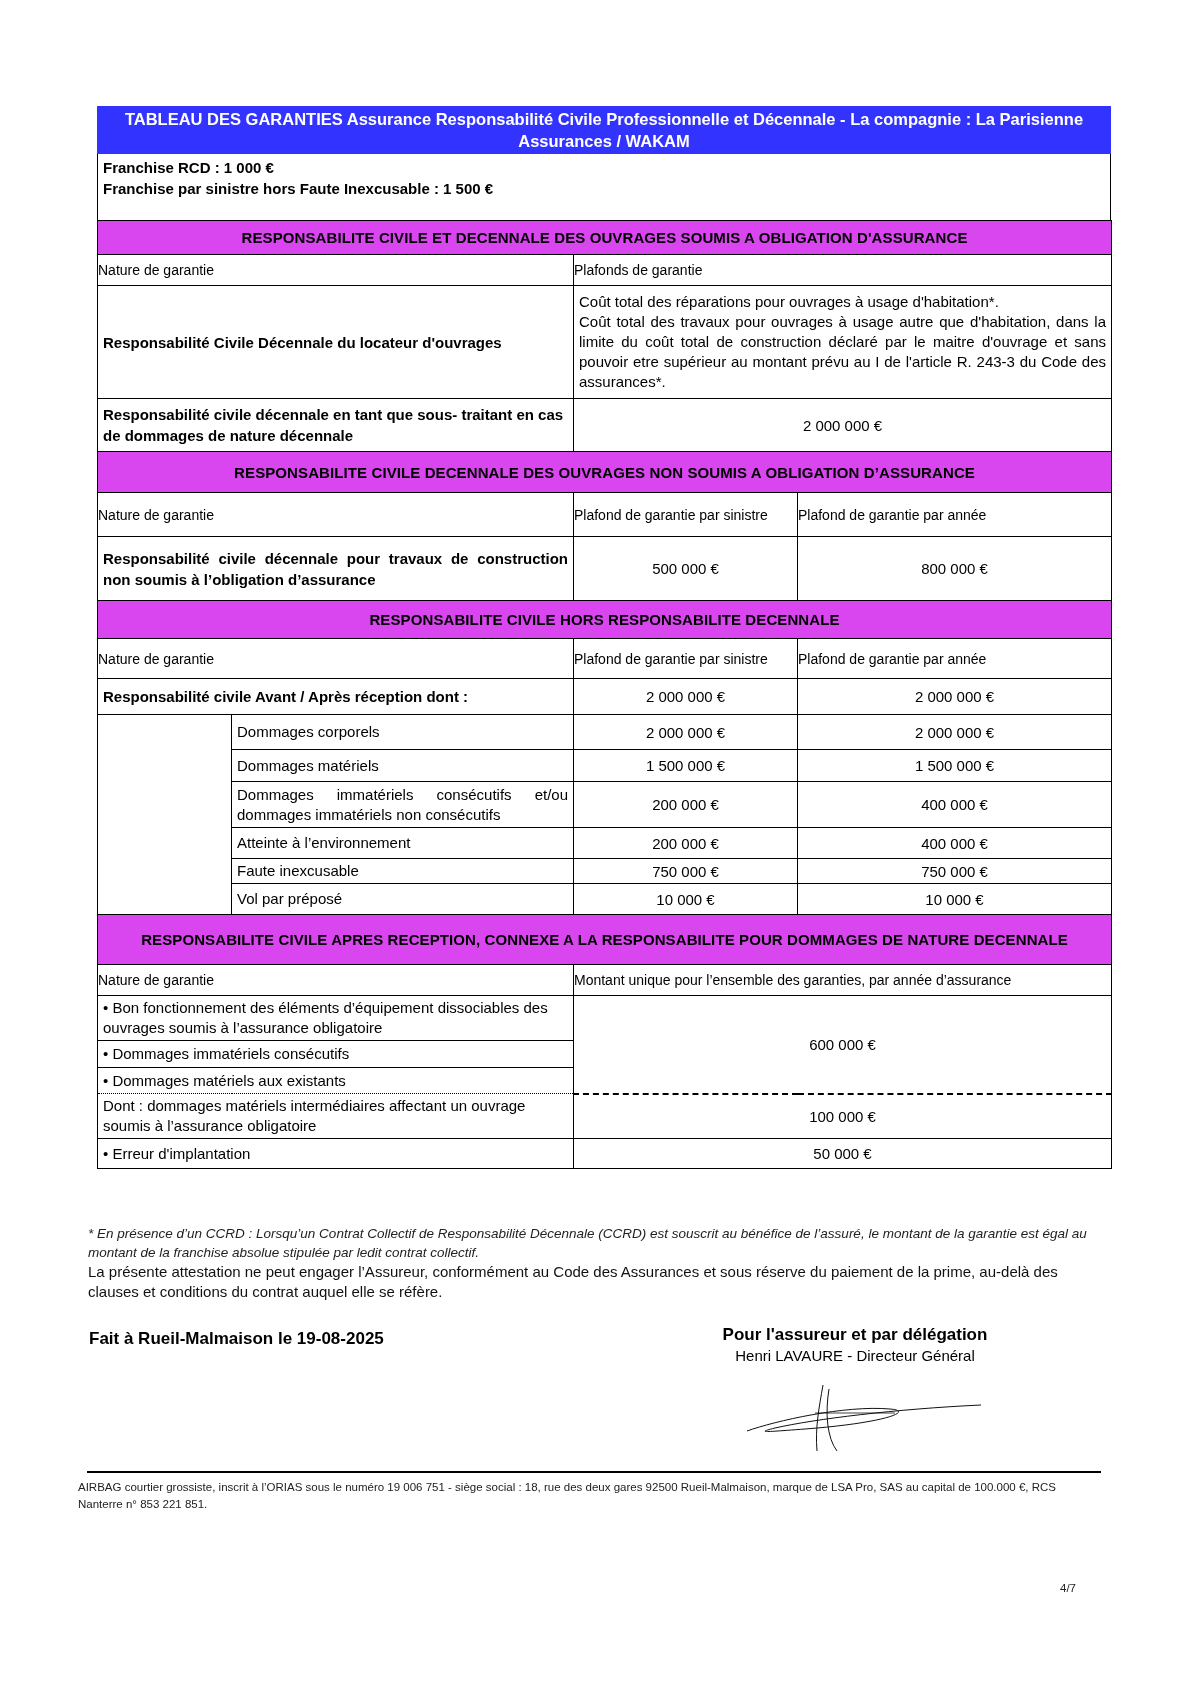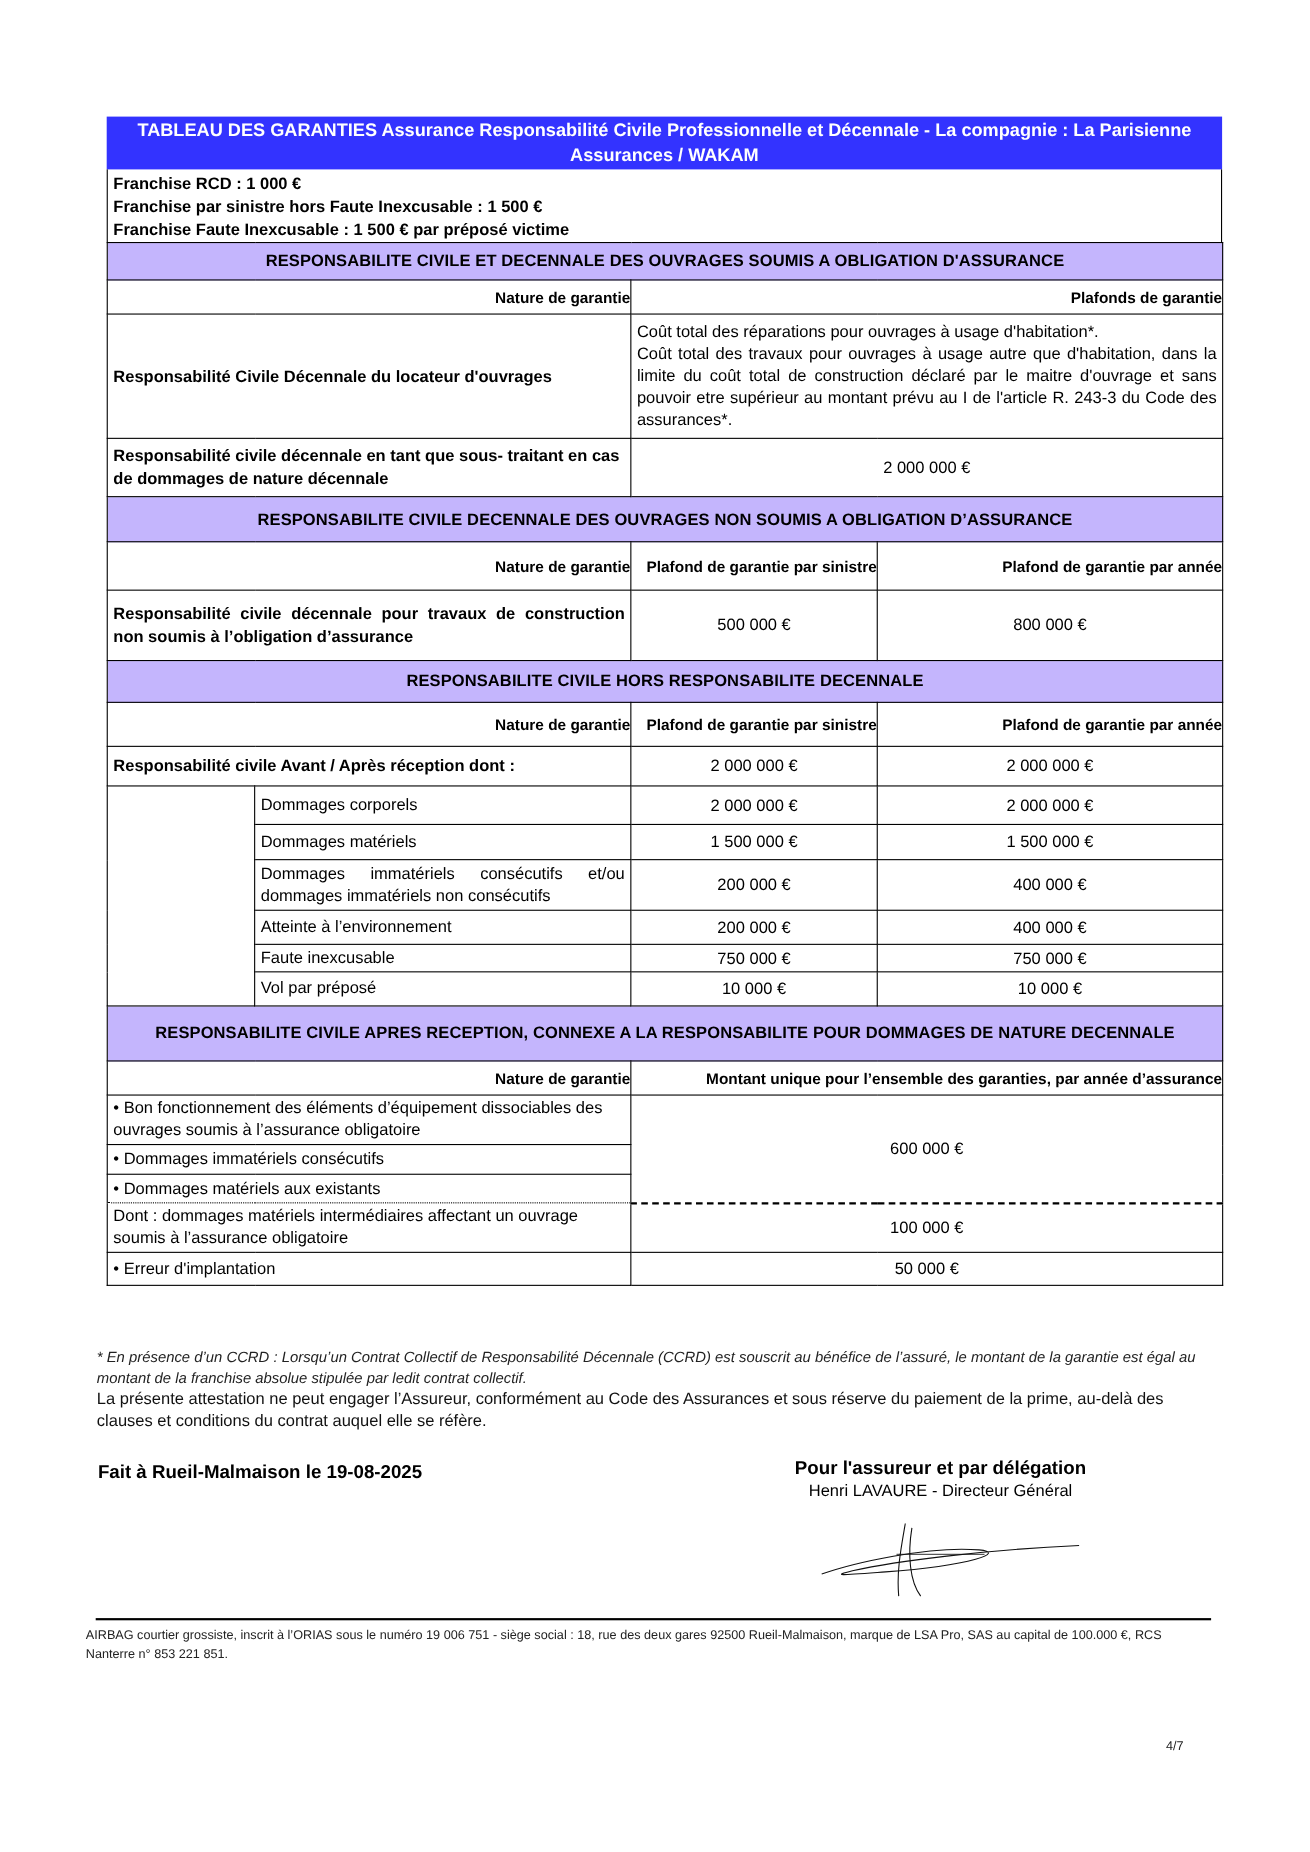--- a/index.html
+++ b/index.html
@@ -12,22 +12,22 @@
       background: #3333ff; color: #fff; font-weight: bold; font-size: 16.5px;
       text-align: center; line-height: 22px; padding: 2px 8px 2px 8px; height: 48px;
     }
     .franchise-box {
       border-left: 1.5px solid #000; border-right: 1.5px solid #000;
       padding: 3px 5px 2px 5px; font-weight: bold; font-size: 15px; line-height: 21px; height: 66px;
     }
 
     table.g { width: 1014px; border-collapse: collapse; table-layout: fixed; font-size: 15px; }
     table.g td { border: 1.5px solid #000; vertical-align: middle; }
-    .sec { background: #c4b5fd; text-align: center; font-weight: bold; font-size: 15px; letter-spacing: 0.1px; line-height: 21px; }
-    .hdr { text-align: right; font-weight: bold; font-size: 14px; line-height: 18px; }
+    .sec { background: #d946ef; text-align: center; font-weight: bold; font-size: 15px; letter-spacing: 0.1px; line-height: 21px; }
+    .hdr { text-align: left; font-weight: normal; font-size: 14px; line-height: 18px; }
     .lbl { padding: 2px 5px; line-height: 21px; }
     .lbl-b { font-weight: bold; }
     .val { text-align: center; font-size: 15px; }
     .just { text-align: justify; }
     .sub { padding: 2px 5px; line-height: 20px; }
     td.dotted-b { border-bottom: 1.5px dotted #000 !important; }
     td.dashed-b { border-bottom: 2px dashed #000 !important; }
     td.notop { border-top: none !important; }
 
     .notes { position: absolute; left: 88px; top: 1224px; width: 1015px; }
@@ -48,21 +48,20 @@
   </style>
 </head>
 <body>
 
 <div class="page">
   <div class="title-bar">TABLEAU DES GARANTIES Assurance Responsabilité Civile Professionnelle et Décennale - La compagnie : La Parisienne Assurances / WAKAM</div>
 
   <div class="franchise-box">
     <div>Franchise RCD : 1 000 €</div>
     <div>Franchise par sinistre hors Faute Inexcusable : 1 500 €</div>
-    <div>Franchise Faute Inexcusable : 1 500 € par préposé victime</div>
   </div>
 
   <table class="g">
     <colgroup>
       <col style="width:134px">
         <col style="width:342px">
         <col style="width:224px">
         <col style="width:314px">
     </colgroup>
 

